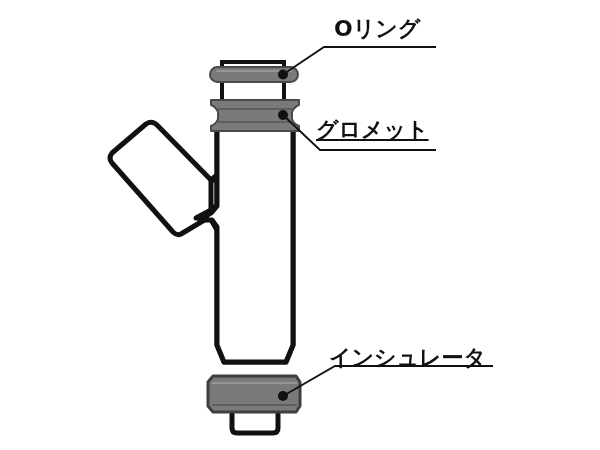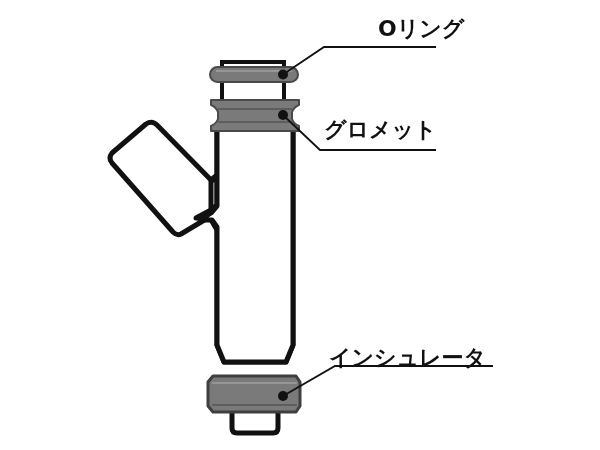--- a/index.html
+++ b/index.html
@@ -7,22 +7,22 @@
     #diagram { position: absolute; left: 0; top: 0; width: 600px; height: 450px; }
     .label {
       position: absolute;
       font-family: "DejaVu Sans", sans-serif;
       font-weight: bold;
       font-size: 22px;
       color: #111111;
       white-space: nowrap;
       letter-spacing: 0px;
     }
-    #label-oring { left: 334px; top: 14px; margin-left: 44px; }
-    #label-grommet { left: 324px; top: 115px; }
+    #label-oring { left: 334px; top: 14px; }
+    #label-grommet { left: 316px; top: 115px; text-decoration: underline; }
     #label-insulator { left: 329px; top: 331px; margin-top: 12px; }
   </style>
 </head>
 <body>
 
 <svg id="diagram" viewBox="0 0 600 450" xmlns="http://www.w3.org/2000/svg">
 
   <path d="M 112 153 L 146 124 Q 152 120 157 125 L 211 180 L 211 216 L 181 234 Q 177 236 173 232 L 112 163 Q 108 158 112 153 Z" fill="#ffffff" stroke="#111111" stroke-width="5" stroke-linejoin="round"></path>
 
   <path d="M 217 125 L 293 125 L 293 345 L 286 362 L 224 362 L 217 345 L 217 230 L 210 218 L 196 218 L 211 210 L 217 205 L 217 180 L 211 180 L 217 175 Z" fill="#ffffff" stroke="#111111" stroke-width="5" stroke-linejoin="round"></path>

